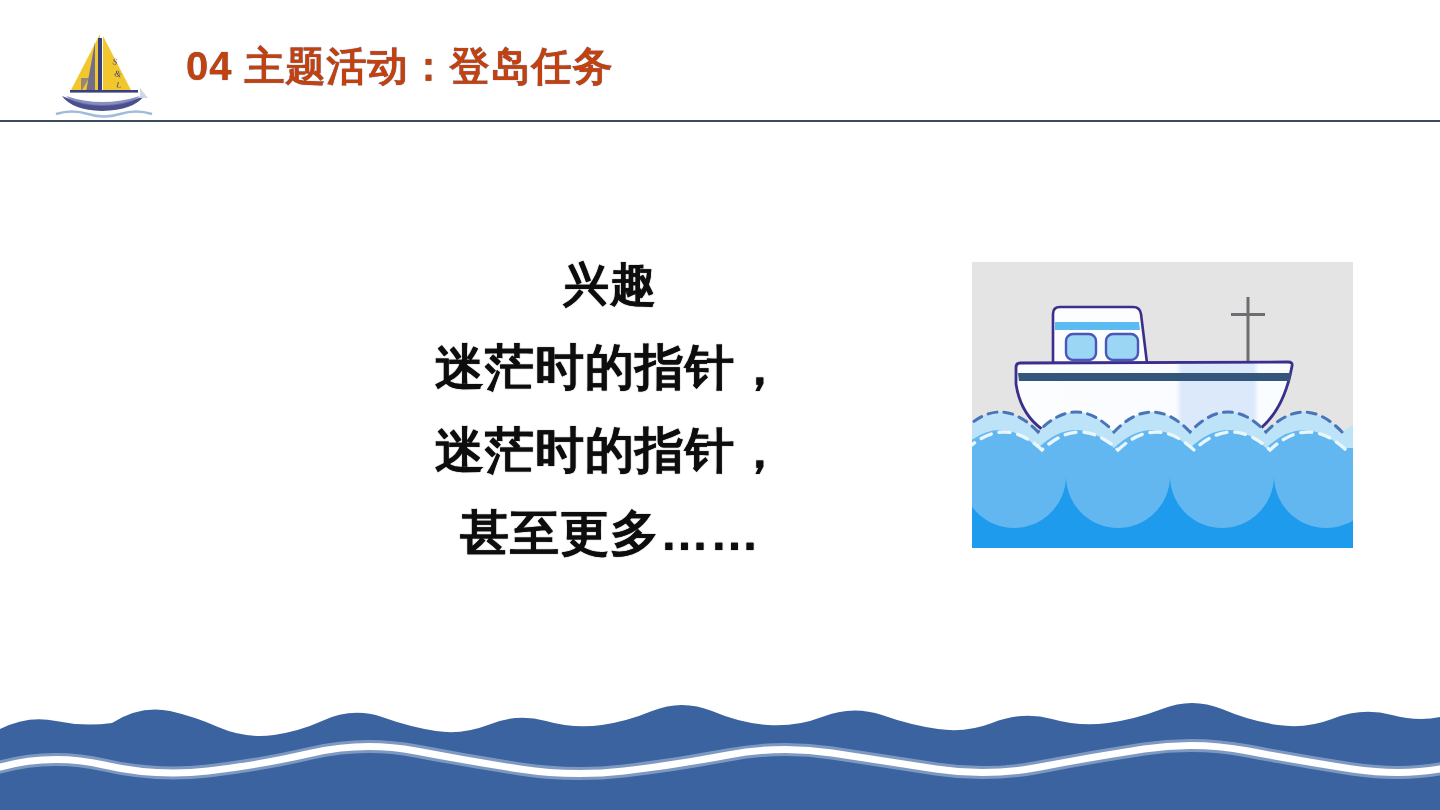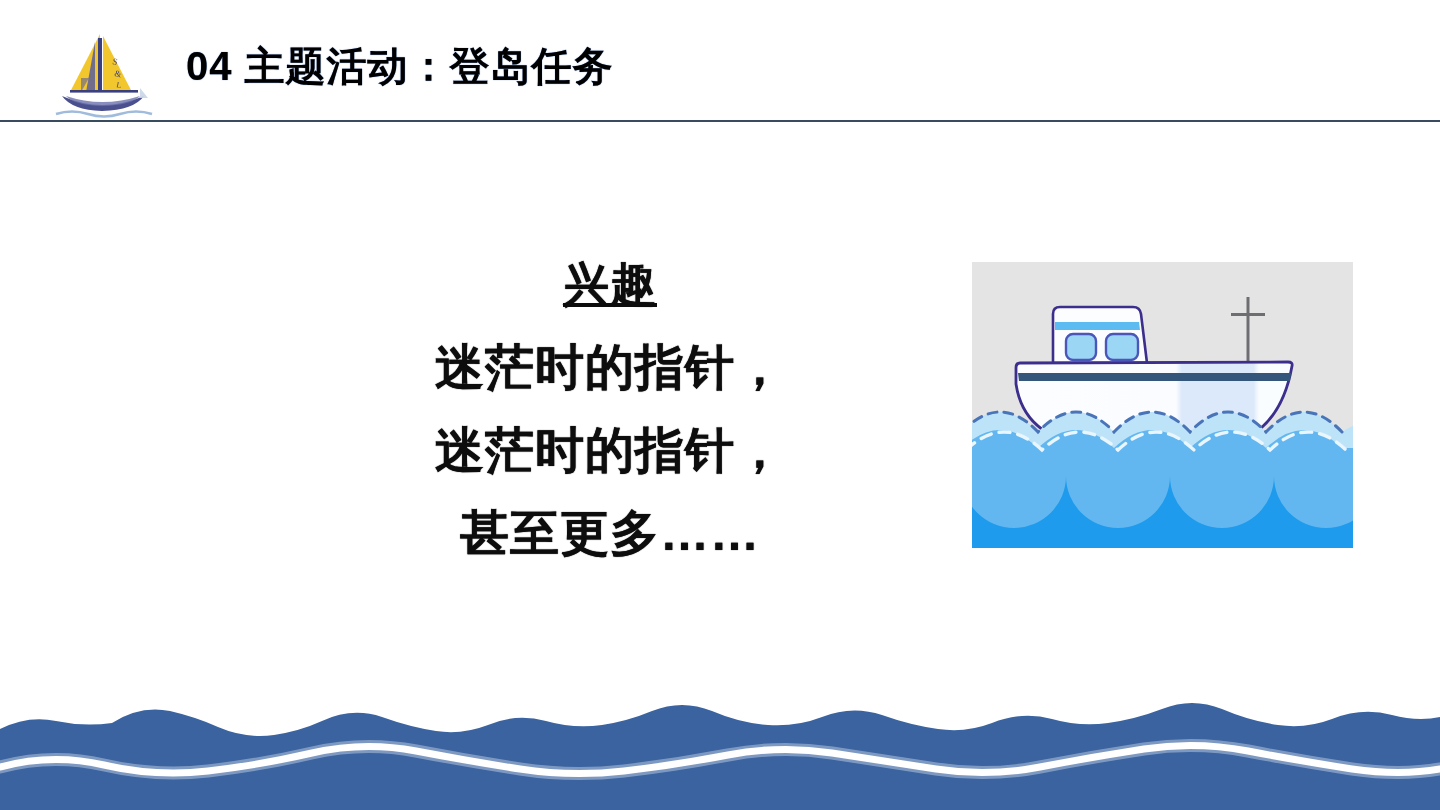--- a/index.html
+++ b/index.html
@@ -27,21 +27,21 @@
     width:108px; height:95px;
   }
   .logo svg { display:block; width:108px; height:95px; }
 
   .page-title {
     position:absolute;
     left:186px; top:36px;
     font-size:40px;
     font-weight:bold;
     letter-spacing:1px;
-    color:#000000;
+    color:#c2410c;
     white-space:nowrap;
     line-height:60px;
     text-shadow:0 0 1px #3E6DB5;
   }
 
   .header-rule {
     position:absolute;
     left:0; top:120px;
     width:1440px; height:2px;
     background:#394b5e;
@@ -56,21 +56,21 @@
   }
   .poem-line {
     color:#0d0d0d;
     font-weight:bold;
     font-size:49px;
     line-height:83px;
     white-space:nowrap;
     letter-spacing:1px;
     text-shadow:0 0 1px #0d0d0d;
   }
-  .poem-line.lead { font-size:46px;text-decoration:underline; }
+  .poem-line.lead { font-size:46px; }
 
   
   .picture {
     position:absolute;
     left:972px; top:262px;
     width:381px; height:286px;
     background:#E4E4E4;
     overflow:hidden;
   }
   .picture svg { display:block; width:381px; height:286px; }

